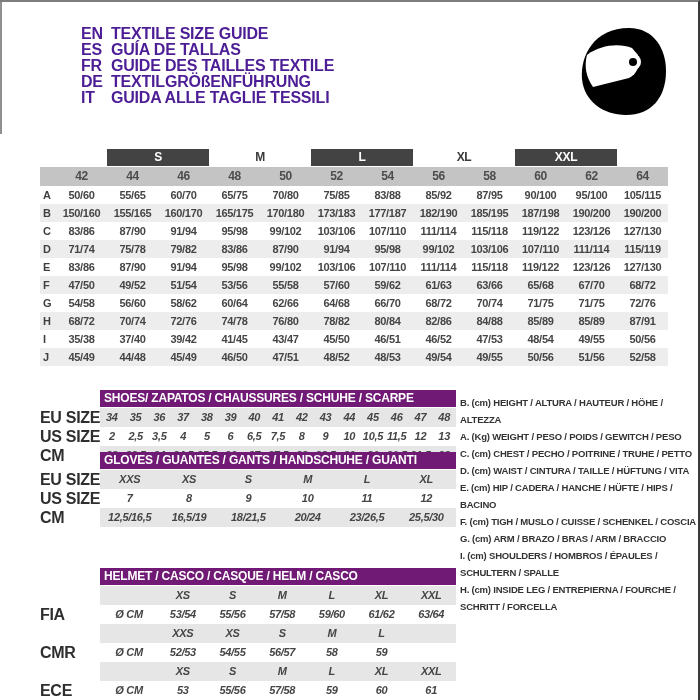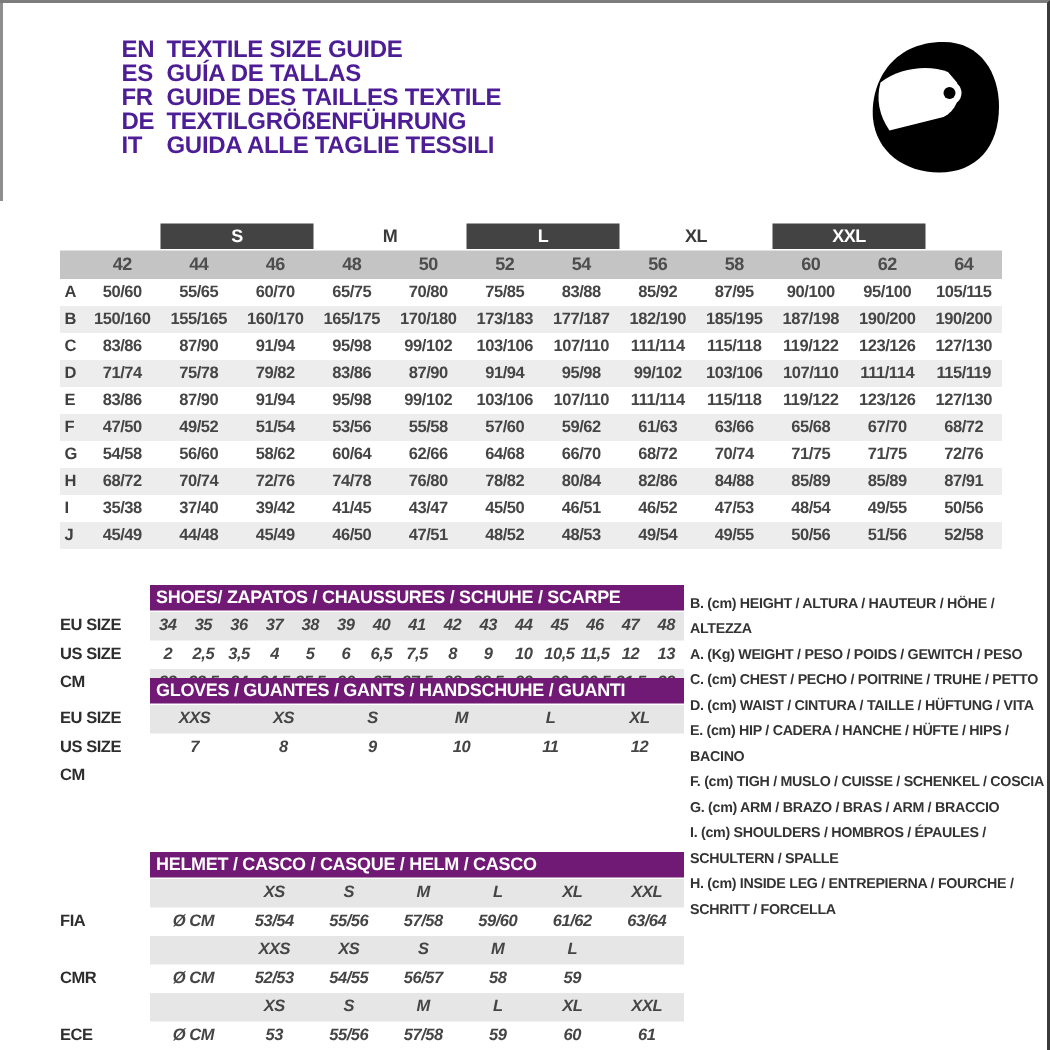--- a/index.html
+++ b/index.html
@@ -26,21 +26,21 @@
   .numbers-row{background:#c4c4c4;height:19px;line-height:19px;color:#4d4d4d;font-size:12px;}
   .numbers-row .cell{text-align:center;}
   .data-row{height:18px;line-height:18px;}
   .data-row.striped{background:#ededed;}
   .row-letter{color:#3f3f3f;padding-left:3px;}
   .cell{text-align:center;white-space:nowrap;}
 
   
   .sub-table{position:absolute;left:40px;width:416px;font-size:11px;letter-spacing:-0.3px;}
   .sub-row{display:flex;align-items:stretch;}
-  .sub-label{width:60px;color:#2e2e2e;font-size:11px;line-height:19px;white-space:nowrap;}
+  .sub-label{width:60px;color:#2e2e2e;font-size:16px;line-height:19px;white-space:nowrap;}
   .bar{flex:1;background:#701a75;color:#fff;font-size:12px;line-height:17px;height:17px;padding-left:4px;letter-spacing:-0.2px;white-space:nowrap;}
   .strip{flex:1;display:grid;line-height:19px;height:19px;font-style:italic;}
   .strip.shaded{background:#e6e6e6;}
   .cols15{grid-template-columns:repeat(15,1fr);}
   .cols6{grid-template-columns:repeat(6,1fr);}
   .cols-helmet{grid-template-columns:58px repeat(6,1fr);}
   .sub-gap{height:1px;}
 
   
   .legend{position:absolute;left:460px;top:392px;width:237px;font-size:9.5px;line-height:17px;letter-spacing:-0.2px;color:#333;}
@@ -349,20 +349,28 @@
           <div class="cell">7</div>
           <div class="cell">8</div>
           <div class="cell">9</div>
           <div class="cell">10</div>
           <div class="cell">11</div>
           <div class="cell">12</div>
         </div>
       </div>
       <div class="sub-row">
         <div class="sub-label">CM</div>
+        <div class="strip cols6 shaded">
+          <div class="cell">12,5/16,5</div>
+          <div class="cell">16,5/19</div>
+          <div class="cell">18/21,5</div>
+          <div class="cell">20/24</div>
+          <div class="cell">23/26,5</div>
+          <div class="cell">25,5/30</div>
+        </div>
       </div>
     </div>
 
   <div class="sub-table" id="helmet-table" style="top:566px">
       <div class="sub-row">
         <div class="sub-label"></div>
         <div class="bar">HELMET / CASCO / CASQUE / HELM / CASCO</div>
       </div>
       <div class="sub-gap"></div>
       <div class="sub-row">

